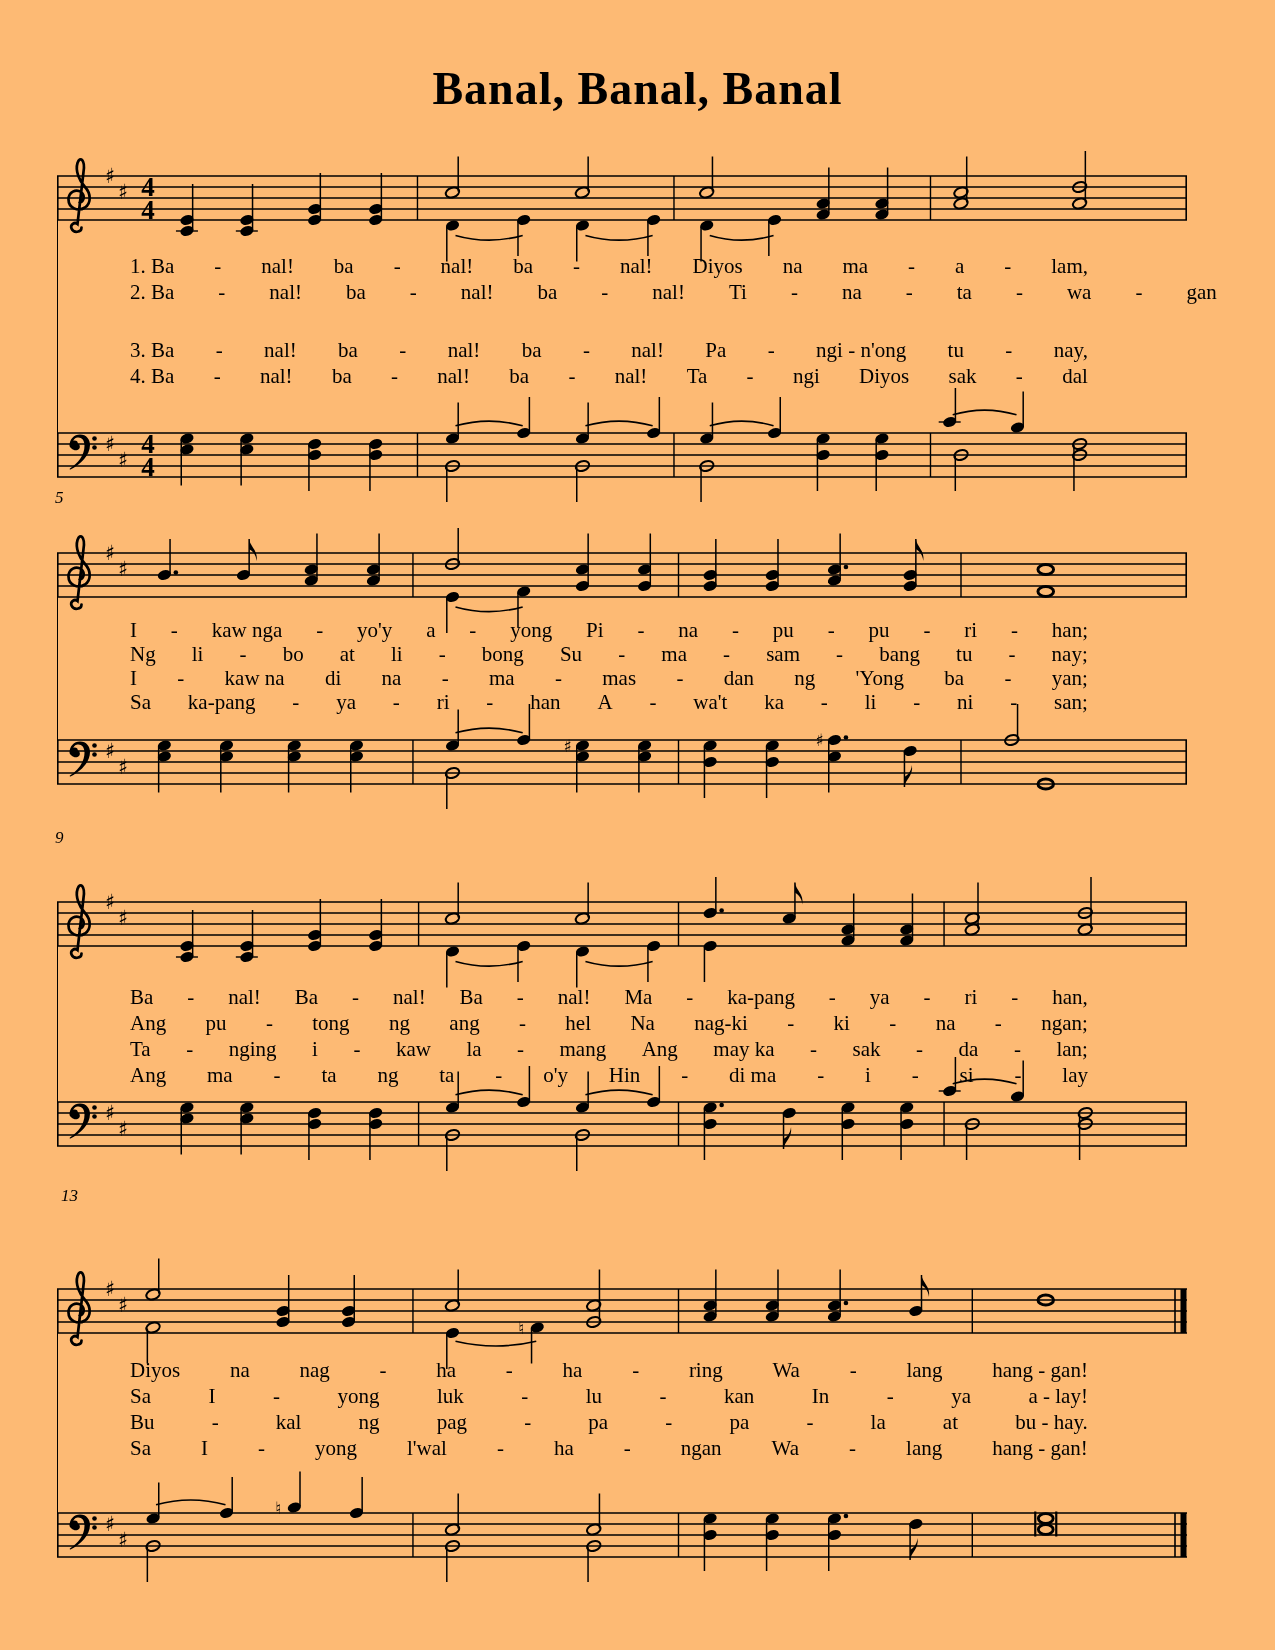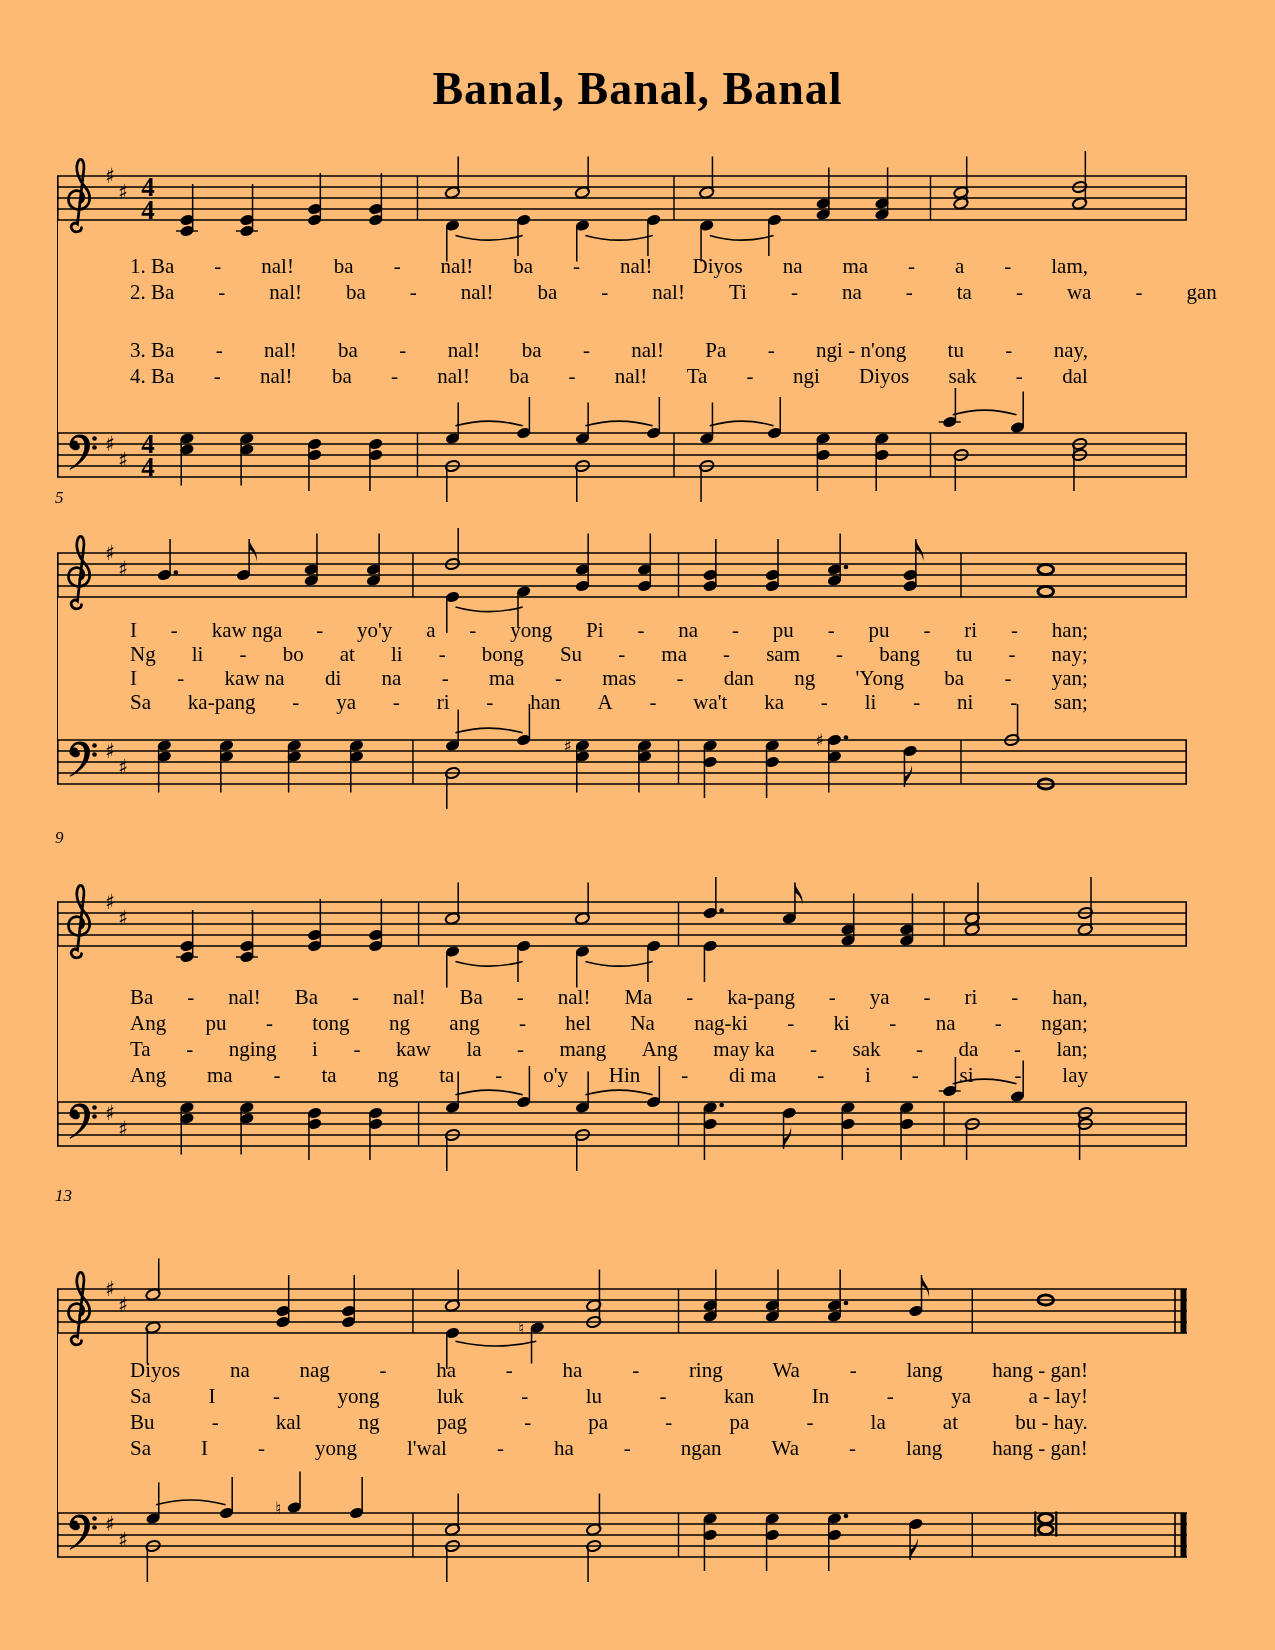--- a/index.html
+++ b/index.html
@@ -658,21 +658,21 @@
       <ellipse cx="915.3000000000001" cy="67" rx="6.9" ry="4.7" fill="none" stroke="#000" stroke-width="2" transform="rotate(-18 915.3000000000001 67)"></ellipse>
       <line x1="909.6" y1="68" x2="909.6" y2="103" stroke="#000" stroke-width="1.5"></line>
       <ellipse cx="1028.3" cy="56" rx="6.9" ry="4.7" fill="none" stroke="#000" stroke-width="2" transform="rotate(-18 1028.3 56)"></ellipse>
       <ellipse cx="1028.3" cy="67" rx="6.9" ry="4.7" fill="none" stroke="#000" stroke-width="2" transform="rotate(-18 1028.3 67)"></ellipse>
       <line x1="1022.5999999999999" y1="57" x2="1022.5999999999999" y2="103" stroke="#000" stroke-width="1.5"></line>
       <path d="M398.5,37.85 Q432.095,28.35 465.69,37.85" fill="none" stroke="#000" stroke-width="1.6"></path>
       <path d="M528.45,37.85 Q562.0450000000001,28.35 595.64,37.85" fill="none" stroke="#000" stroke-width="1.6"></path>
       <path d="M895.7,26.85 Q927.6,17.35 959.5,26.85" fill="none" stroke="#000" stroke-width="1.6"></path>
     </svg>
 
-  <div class="measure-number" style="top:1186px;">13</div>
+  <div class="measure-number" style="top:1186px;margin-left:6px;">13</div>
   <div class="system-bracket" style="top:1289px;height:268px;"></div>
   <svg class="staff-svg" id="staff-3t" style="top:1244px;" viewBox="0 0 1130 150">
       <line x1="0" y1="45" x2="1130" y2="45" stroke="#000" stroke-width="1.3"></line>
       <line x1="0" y1="56" x2="1130" y2="56" stroke="#000" stroke-width="1.3"></line>
       <line x1="0" y1="67" x2="1130" y2="67" stroke="#000" stroke-width="1.3"></line>
       <line x1="0" y1="78" x2="1130" y2="78" stroke="#000" stroke-width="1.3"></line>
       <line x1="0" y1="89" x2="1130" y2="89" stroke="#000" stroke-width="1.3"></line>
       <line x1="0.8" y1="45" x2="0.8" y2="89" stroke="#000" stroke-width="1.6"></line>
       <line x1="355.95" y1="45" x2="355.95" y2="89" stroke="#000" stroke-width="1.4"></line>
       <line x1="621.5" y1="45" x2="621.5" y2="89" stroke="#000" stroke-width="1.4"></line>

